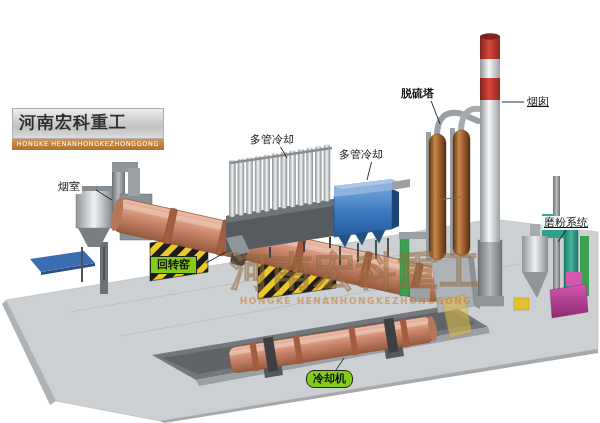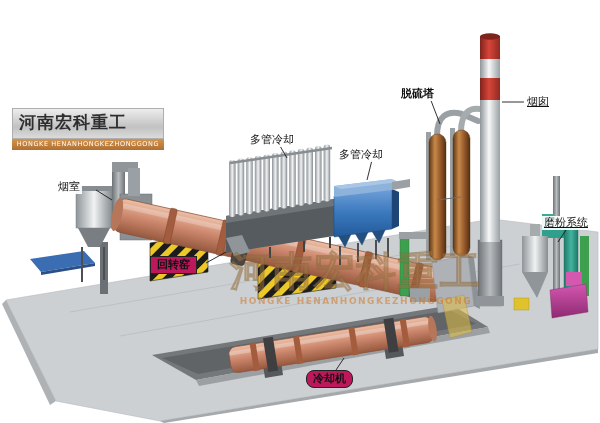--- a/index.html
+++ b/index.html
@@ -3,21 +3,21 @@
 <meta charset="utf-8">
 <style>
   html,body{margin:0;padding:0;background:#fff;}
   .stage{position:relative;width:600px;height:423px;background:#fff;overflow:hidden;
          font-family:"DejaVu Sans","Liberation Sans",sans-serif;}
   .stage svg{position:absolute;left:0;top:0;}
   .disclaimer{position:absolute;left:28px;top:18px;font-size:10.5px;color:#141414;letter-spacing:.5px;white-space:nowrap;}
   
   .lbl{position:absolute;font-size:11px;line-height:1.25;color:#111;background:rgba(255,255,255,.93);
        padding:0 2px;white-space:nowrap;}
-  .lbl--tag{background:#be185d;border:1px solid #222;padding:1px 6px;font-weight:bold;}
+  .lbl--tag{background:#84cc16;border:1px solid #222;padding:1px 6px;font-weight:bold;}
   
   .watermark{position:absolute;left:222px;top:244px;width:268px;text-align:center;pointer-events:none;}
   .wm-cn{font-size:40px;font-weight:bold;letter-spacing:2px;white-space:nowrap;
          color:rgba(205,155,95,.30);-webkit-text-stroke:1px rgba(125,92,52,.42);}
   .wm-en{margin-top:-3px;font-size:9px;font-weight:bold;letter-spacing:1.5px;white-space:nowrap;
          color:rgba(205,120,40,.55);}
   
   .logo{position:absolute;left:12px;top:108px;width:152px;opacity:.92;}
   .logo-box{background:linear-gradient(180deg,#ececec,#bdbdbd 62%,#d8d8d8);border:1px solid #a9a9a9;
             display:flex;align-items:center;gap:7px;padding:4px 6px 5px 6px;}

